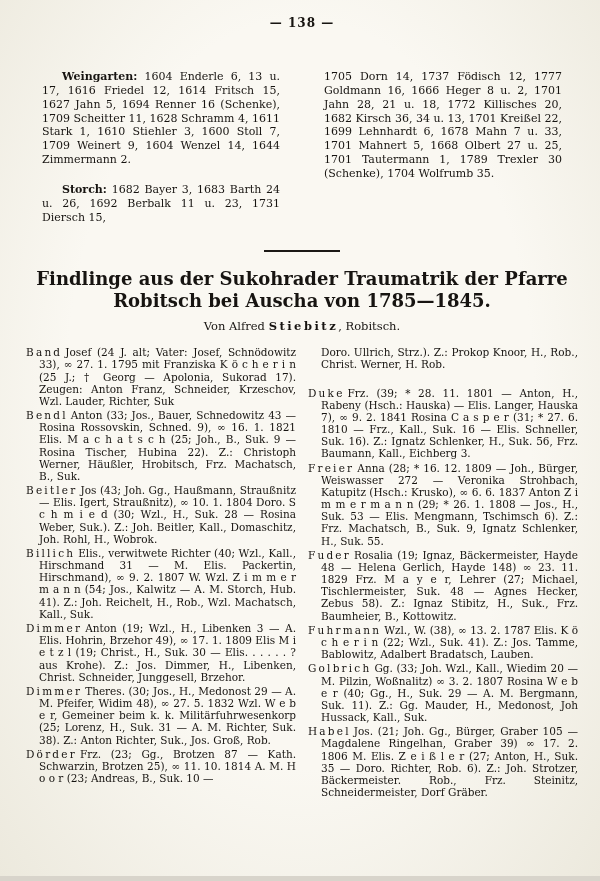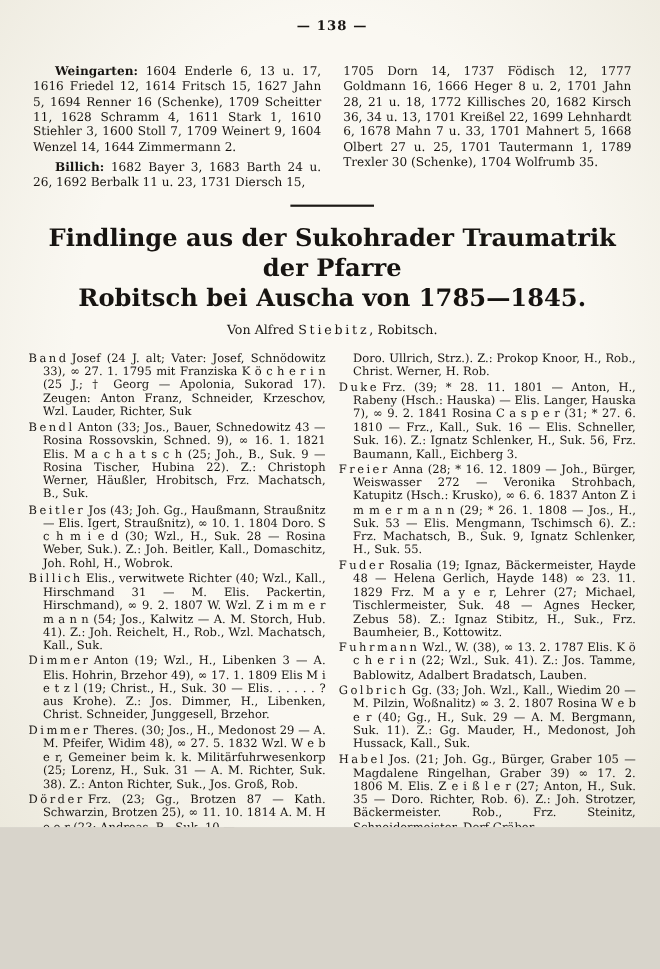--- a/index.html
+++ b/index.html
@@ -1,51 +1,51 @@
 <!DOCTYPE html>
 <html><head>
 <meta charset="utf-8">
 <style>
   html,body{margin:0;padding:0;background:#d8d4cb;}
   .page{
-    width:600px;height:752px;box-sizing:border-box;position:relative;overflow:hidden;
+    width:600px;height:876px;box-sizing:border-box;position:relative;overflow:hidden;
     margin:0;padding:12px 22px 8px 26px;
     background:#f6f4ee;
     background-image:radial-gradient(ellipse at 50% 45%, #faf8f2 55%, #ece9dd 100%);
     font-family:"DejaVu Serif", serif;
     color:#171411;
   }
   .pagenum{text-align:center;font-size:12px;font-weight:bold;letter-spacing:1px;margin:4px 0 24px 0;}
   .cols{display:flex;gap:12px;}
   .col{flex:1 1 0;min-width:0;text-align:justify;}
   .prelude{font-size:11px;line-height:1.26;}
-  .prelude p{margin:4px;text-indent:20px;}
+  .prelude p{margin:16px;text-indent:20px;}
   .prelude p.noind{text-indent:0;}
   .prelude .lead{font-weight:bold;}
   .rule{width:76px;height:2px;background:#1c1916;margin:9px auto 11px auto;}
-  .title{font-size:22px;font-weight:bold;line-height:1.24;text-align:center;margin:16px 0 7px 0;}
+  .title{font-size:18px;font-weight:bold;line-height:1.24;text-align:center;margin:16px 0 7px 0;}
   .title .tl{display:block;}
   .byline{text-align:center;font-size:11.5px;margin:0 0 13px 0;}
-  .byline .sperr{letter-spacing:2.5px;}
+  .byline .sperr{letter-spacing:2.5px;font-weight:bold;}
   .body-cols{font-size:10.5px;line-height:1.16;}
   .entry{margin:0 0 2px 0;padding-left:13px;text-indent:-13px;}
   .entry .head{letter-spacing:2.2px;margin-right:3px;}
-  .cont{margin:0 0 2px 0;padding-left:13px;text-indent:0;}
+  .cont{margin:0 0 16px 0;padding-left:13px;text-indent:0;}
 </style>
 </head>
 <body>
 
 <div class="page">
 
   <div class="pagenum">— 138 —</div>
 
   <div class="cols prelude">
     <div class="col">
       <p><span class="lead">Weingarten:</span> <span>1604 Enderle 6, 13 u. 17, 1616 Friedel 12, 1614 Fritsch 15, 1627 Jahn 5, 1694 Renner 16 (Schenke), 1709 Scheitter 11, 1628 Schramm 4, 1611 Stark 1, 1610 Stiehler 3, 1600 Stoll 7, 1709 Weinert 9, 1604 Wenzel 14, 1644 Zimmermann 2.</span></p>
-      <p><span class="lead">Billich:</span> <span>1682 Bayer 3, 1683 Barth 24 u. 26, 1692 Berbalk 11 u. 23, 1731 Diersch 15,</span></p>
+      <p><span class="lead">Storch:</span> <span>1682 Bayer 3, 1683 Barth 24 u. 26, 1692 Berbalk 11 u. 23, 1731 Diersch 15,</span></p>
     </div>
     <div class="col">
       <p class="noind">1705 Dorn 14, 1737 Födisch 12, 1777 Goldmann 16, 1666 Heger 8 u. 2, 1701 Jahn 28, 21 u. 18, 1772 Killisches 20, 1682 Kirsch 36, 34 u. 13, 1701 Kreißel 22, 1699 Lehnhardt 6, 1678 Mahn 7 u. 33, 1701 Mahnert 5, 1668 Olbert 27 u. 25, 1701 Tautermann 1, 1789 Trexler 30 (Schenke), 1704 Wolfrumb 35.</p>
     </div>
   </div>
 
   <div class="rule"></div>
 
   <h1 class="title">
     <span class="tl">Findlinge aus der Sukohrader Traumatrik der Pfarre</span>

